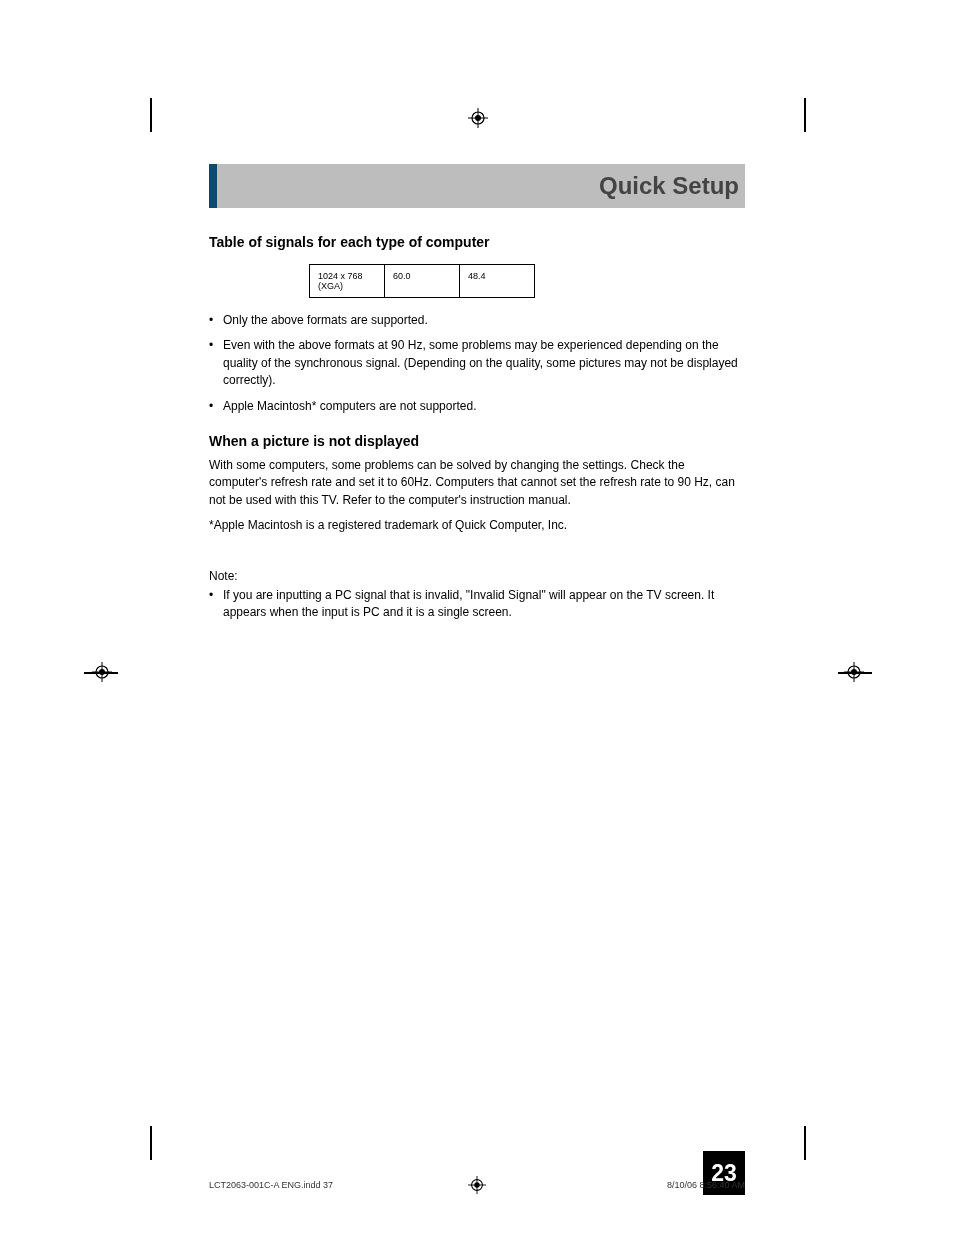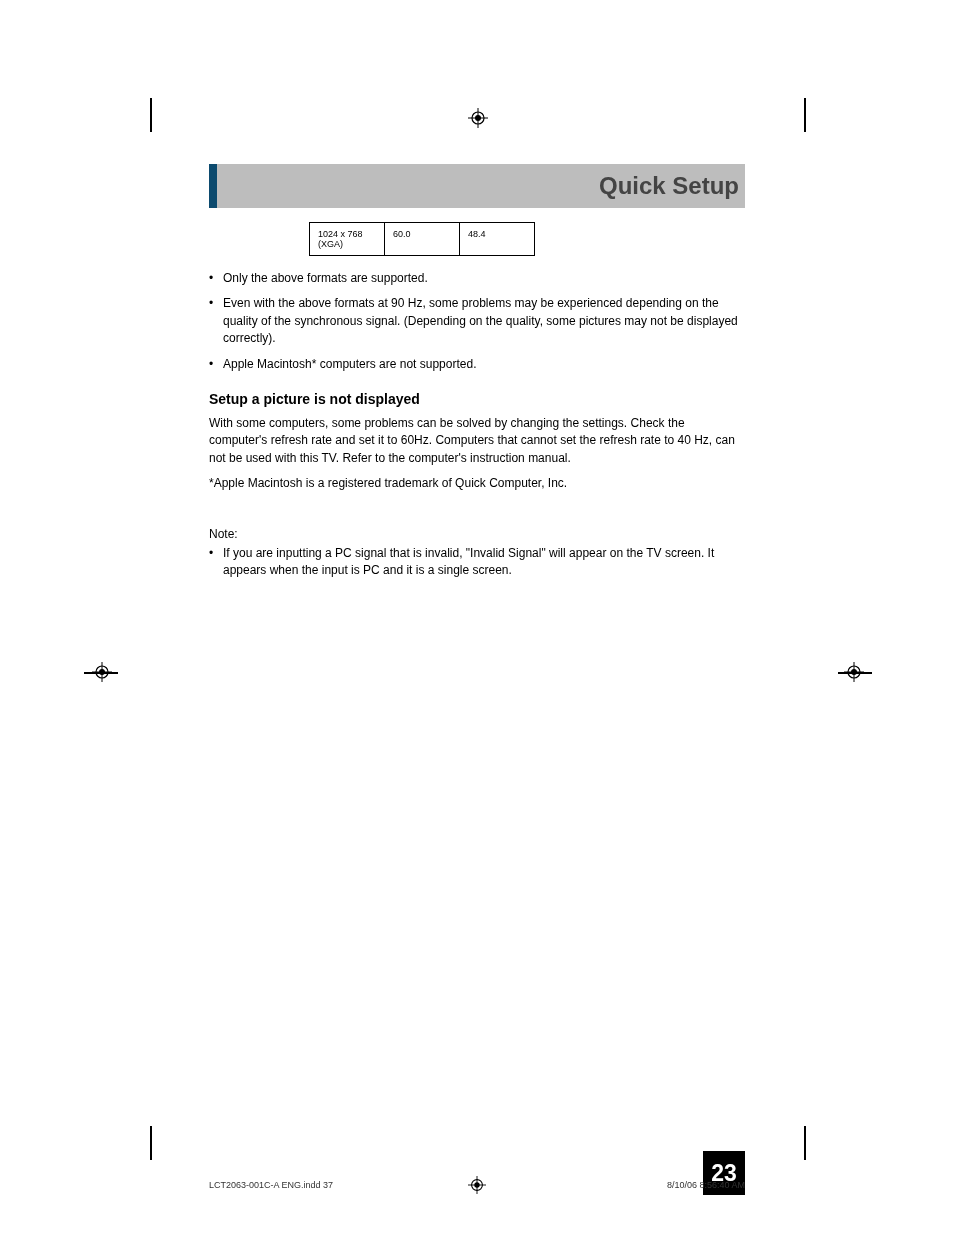--- a/index.html
+++ b/index.html
@@ -59,39 +59,40 @@
         <line x1="0" y1="10" x2="20" y2="10" stroke="#000" stroke-width="1"></line>
       </svg>
   </div>
 
   <div class="page">
 
     <div class="banner">
       <span>Quick Setup</span>
     </div>
 
+    <h2 class="sec">Table of signals for each type of computer</h2>
 
     <table class="sig">
       <tbody>
       <tr>
         <td>1024 x 768 (XGA)</td>
         <td>60.0</td>
         <td>48.4</td>
       </tr>
     </tbody>
       </table>
 
     <ul class="bul">
       <li>Only the above formats are supported.</li>
       <li>Even with the above formats at 90 Hz, some problems may be experienced depending on the quality of the synchronous signal.  (Depending on the quality, some pictures may not be displayed correctly).</li>
       <li>Apple Macintosh* computers are not supported.</li>
     </ul>
 
-    <h2 class="sec" style="margin-top:18px">Setup a picture is not displayed</h2>
-    <p class="body">With some computers, some problems can be solved by changing the settings.  Check the computer's refresh rate and set it to 60Hz.  Computers that cannot set the refresh rate to 40 Hz, can not be used with this TV.  Refer to the computer's instruction manual.</p>
+    <h2 class="sec" style="margin-top:18px">When a picture is not displayed</h2>
+    <p class="body">With some computers, some problems can be solved by changing the settings.  Check the computer's refresh rate and set it to 60Hz.  Computers that cannot set the refresh rate to 90 Hz, can not be used with this TV.  Refer to the computer's instruction manual.</p>
     <p class="body">*Apple Macintosh is a registered trademark of Quick Computer, Inc.</p>
 
     <p class="note-label">Note:</p>
     <ul class="bul" style="margin-top:4px">
       <li>If you are inputting a PC signal that is invalid, "Invalid Signal" will appear on the TV screen.  It appears when the input is PC and it is a single screen.</li>
     </ul>
 
   </div>
 
   <div class="pgnum">23</div>

